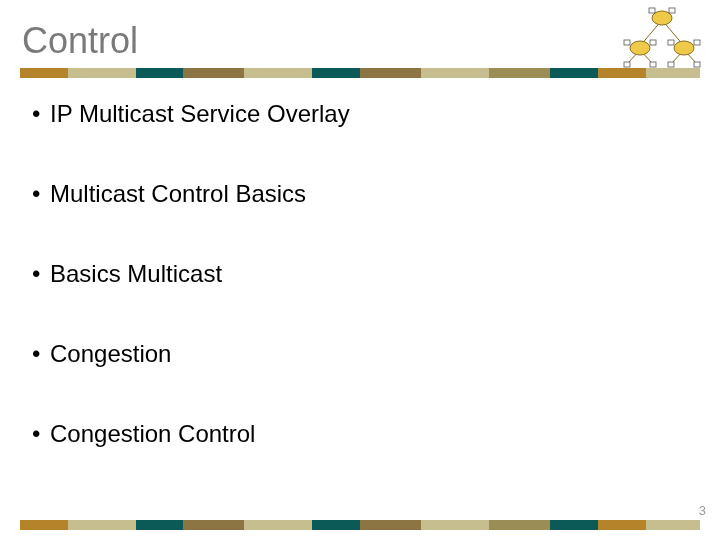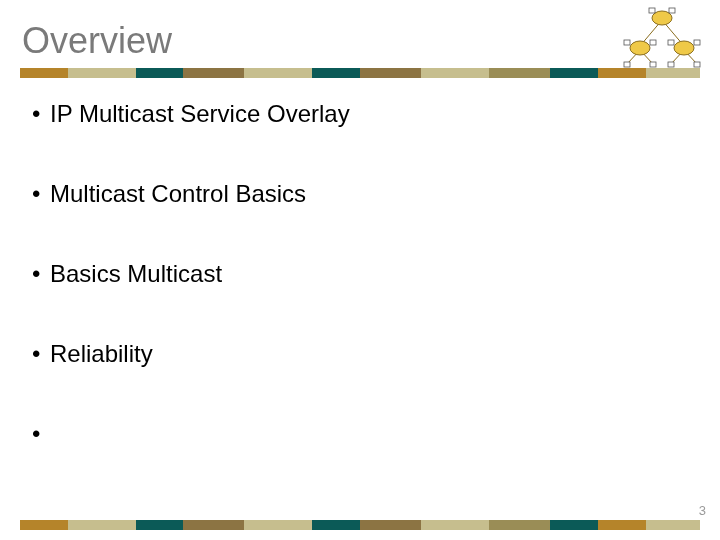--- a/index.html
+++ b/index.html
@@ -60,21 +60,21 @@
     bottom: 22px;
     font-size: 13px;
     color: #9a9a9a;
   }
 </style>
 </head>
 <body>
 
 <div class="slide">
 
-  <div class="title">Overview</div>
+  <div class="title">Control</div>
 
   <div class="logo">
     <svg viewBox="0 0 80 64" width="80" height="64">
       <g stroke="#8a6d1e" stroke-width="1" fill="none">
         <line x1="40" y1="14" x2="18" y2="40"></line>
         <line x1="40" y1="14" x2="62" y2="40"></line>
         <line x1="18" y1="44" x2="5" y2="58"></line>
         <line x1="18" y1="44" x2="31" y2="58"></line>
         <line x1="62" y1="44" x2="49" y2="58"></line>
         <line x1="62" y1="44" x2="75" y2="58"></line>
@@ -122,24 +122,25 @@
     <li>
         <span class="dot">•</span>
         <span>Multicast Control Basics</span>
       </li>
     <li>
         <span class="dot">•</span>
         <span>Basics Multicast</span>
       </li>
     <li>
         <span class="dot">•</span>
-        <span>Reliability</span>
+        <span>Congestion</span>
       </li>
     <li>
         <span class="dot">•</span>
+        <span>Congestion Control</span>
       </li>
   </ul>
 
   <div class="pagenum">3</div>
 
   <div class="color-bar bar-bottom">
       <div class="seg" style="background: rgb(181, 132, 42); width: 7%;"></div>
       <div class="seg" style="background: rgb(198, 190, 142); width: 10%;"></div>
       <div class="seg" style="background: rgb(11, 90, 87); width: 7%;"></div>
       <div class="seg" style="background: rgb(140, 116, 67); width: 9%;"></div>

